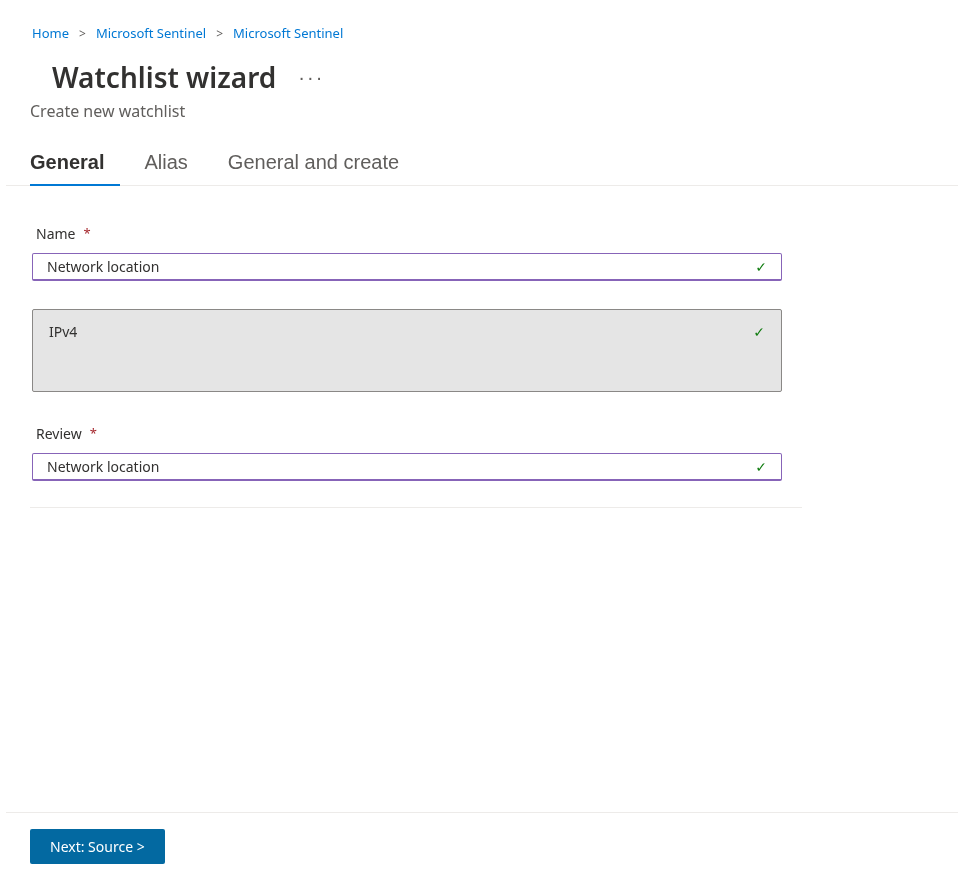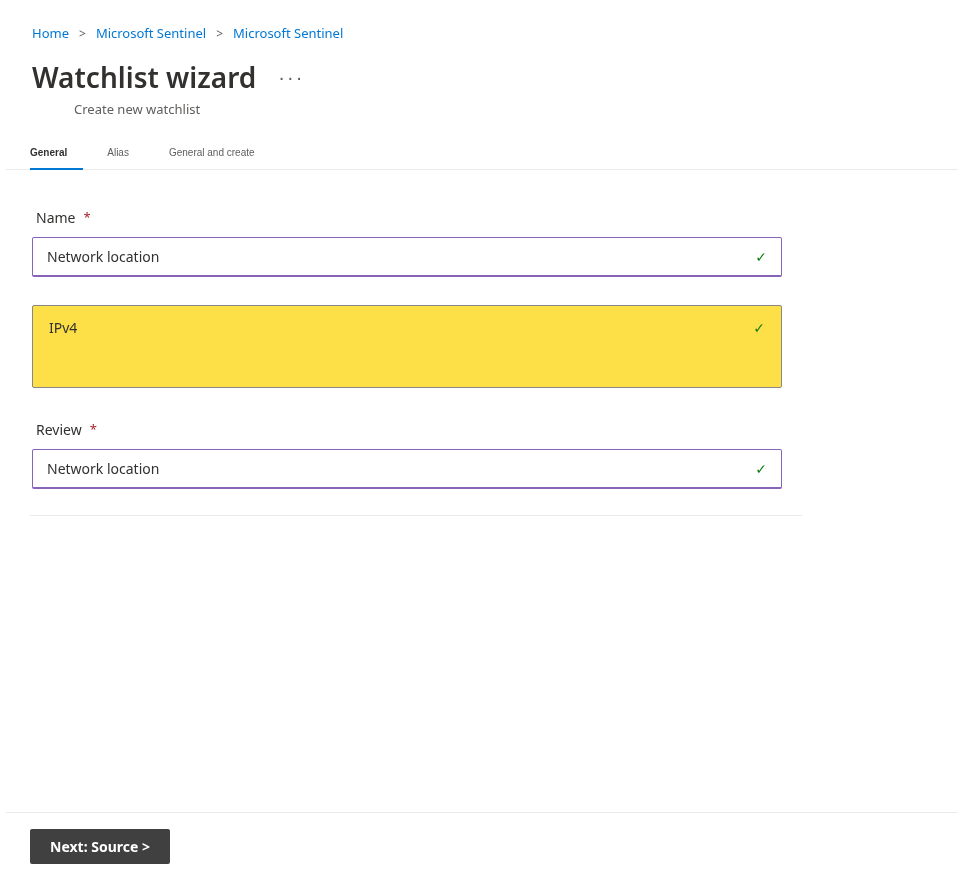--- a/index.html
+++ b/index.html
@@ -30,53 +30,53 @@
     }
     .breadcrumb-sep {
       color: #605e5c;
       font-size: 12px;
     }
     .page-header {
       padding: 4px 24px 0 24px;
       display: flex;
       align-items: center;
       gap: 12px;
+      margin-left: 20px;
     }
     .page-title {
       font-size: 28px;
       font-weight: 600;
       color: #323130;
     }
     .more-menu-btn {
       background: none;
       border: none;
       cursor: pointer;
       font-size: 20px;
       color: #605e5c;
       padding: 4px 8px;
       letter-spacing: 2px;
       line-height: 1;
     }
     .page-subtitle {
       padding: 2px 24px 0 24px;
-      font-size: 13px;
-      color: #605e5c;
-      margin-left: 44px;
+      font-size: 16px;
+      color: #605e5c;
     }
     .tabs {
       display: flex;
       padding: 16px 24px 0 24px;
       gap: 0;
       border-bottom: 1px solid #edebe9;
       margin-top: 4px;
     }
     .tab {
       padding: 8px 16px 10px 0;
       margin-right: 24px;
-      font-size: 10px;
+      font-size: 20px;
       color: #605e5c;
       cursor: pointer;
       border-bottom: 2px solid transparent;
       position: relative;
       bottom: -1px;
       background: none;
       border-top: none;
       border-left: none;
       border-right: none;
     }
@@ -101,21 +101,21 @@
       font-weight: 400;
       color: #323130;
       margin-bottom: 6px;
     }
     .required-star {
       color: #a4262c;
       font-size: 13px;
     }
     .form-input {
       width: 750px;
-      height: 40px;
+      height: 28px;
       border: 1px solid #8a8886;
       border-radius: 2px;
       padding: 0 12px;
       font-size: 14px;
       font-family: inherit;
       color: #323130;
       background: #fff;
       display: flex;
       align-items: center;
       justify-content: space-between;
@@ -136,21 +136,21 @@
     }
     .form-textarea-wrapper {
       width: 750px;
       min-height: 80px;
       border: 1px solid #8a8886;
       border-radius: 2px;
       padding: 8px 12px;
       font-size: 14px;
       font-family: inherit;
       color: #323130;
-      background: #fde047;
+      background: #e5e5e5;
       display: flex;
       flex-direction: column;
       justify-content: flex-end;
     }
     .form-textarea-top {
       display: flex;
       justify-content: space-between;
       align-items: flex-start;
     }
     .form-textarea-wrapper textarea {
@@ -176,27 +176,27 @@
       margin: 0 0 0 0;
     }
     .footer {
       padding: 16px 24px;
       border-top: 1px solid #edebe9;
       position: sticky;
       bottom: 0;
       background: #fff;
     }
     .next-btn {
-      background: #404040;
+      background: #0369a1;
       color: #fff;
       border: none;
       border-radius: 2px;
       padding: 8px 20px;
       font-size: 14px;
-      font-weight: 700;
+      font-weight: 400;
       cursor: pointer;
       font-family: inherit;
     }
   </style>
 </head>
 <body>
 
 <div class="page-container">
 
   <nav class="breadcrumb">

